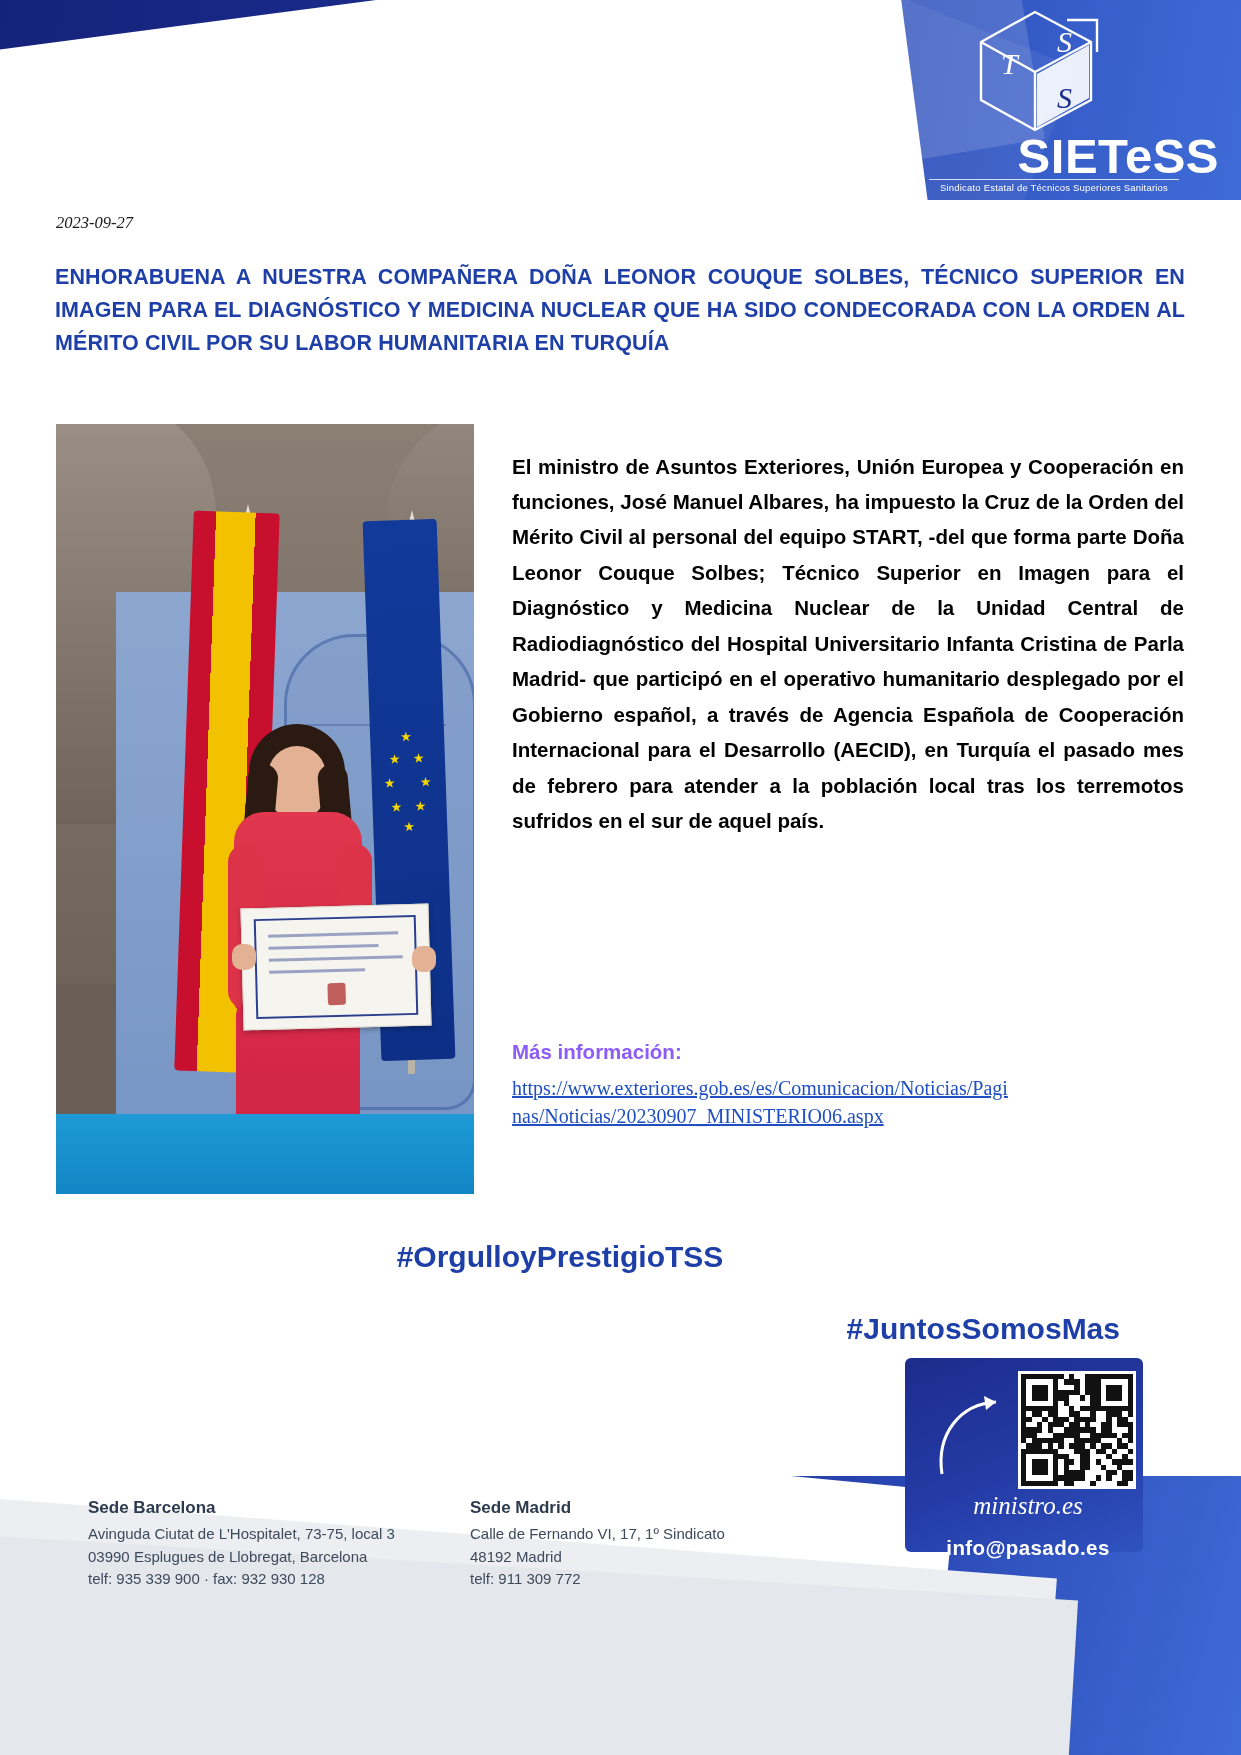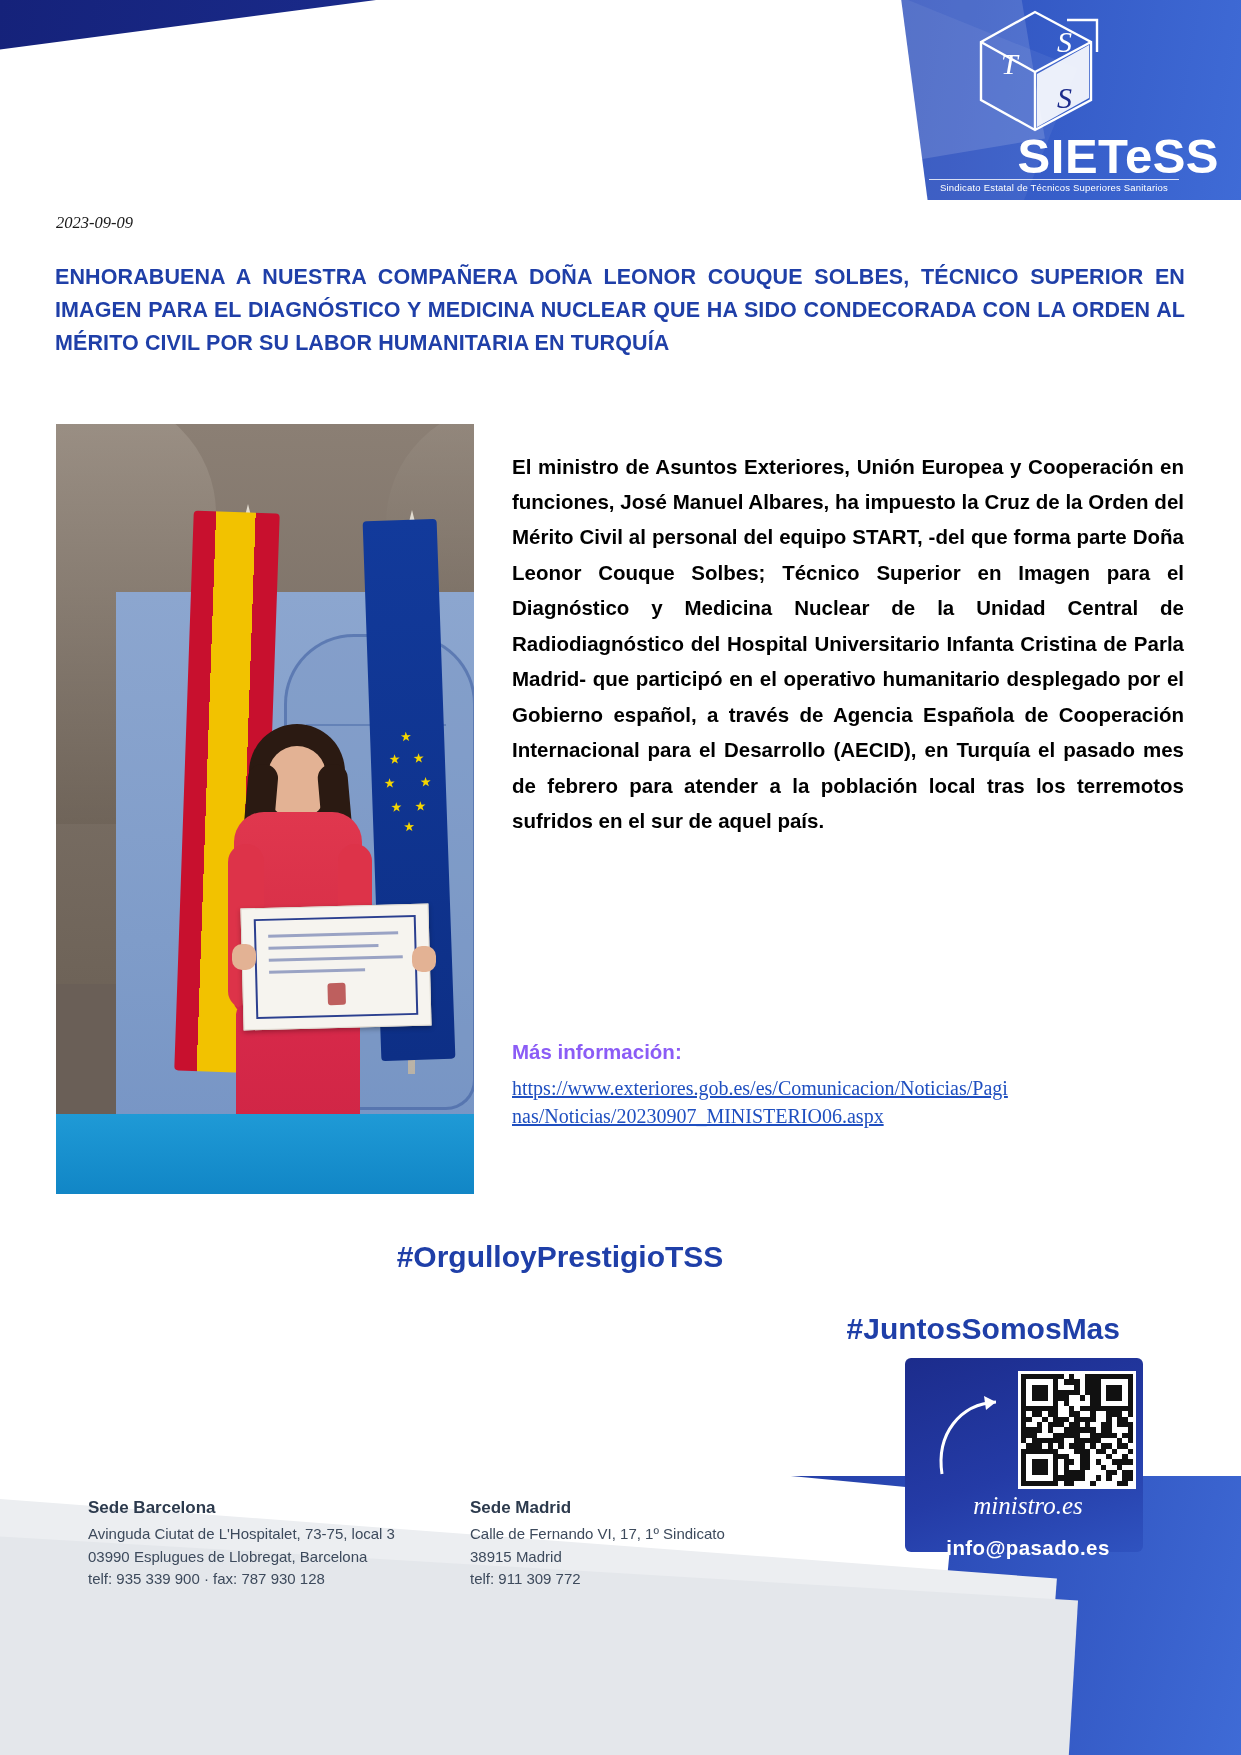--- a/index.html
+++ b/index.html
@@ -447,21 +447,21 @@
       <text x="86" y="100" fill="#1c2c8c" font-family="Liberation Serif, serif" font-size="30" font-style="italic">S</text>
     </svg>
     <div class="logo-word">SIETeSS</div>
     <div class="logo-sub-rule"></div>
     <div class="logo-sub">Sindicato Estatal de Técnicos Superiores Sanitarios</div>
   </div>
 </div>
 
 <div class="content">
 
-  <div class="date">2023-09-09</div>
+  <div class="date">2023-09-27</div>
 
   <h1 class="headline">ENHORABUENA A NUESTRA COMPAÑERA DOÑA LEONOR COUQUE SOLBES, TÉCNICO SUPERIOR EN IMAGEN PARA EL DIAGNÓSTICO Y MEDICINA NUCLEAR QUE HA SIDO CONDECORADA CON LA ORDEN AL MÉRITO CIVIL POR SU LABOR HUMANITARIA EN TURQUÍA</h1>
 
   <div class="photo-frame" title="Doña Leonor Couque Solbes">
     <div class="ph-wall"></div>
     <div class="ph-arch"></div>
     <div class="ph-arch2"></div>
     <div class="ph-backdrop"></div>
     <div class="ph-crest"></div>
     <div class="ph-crest-line"></div>
@@ -520,27 +520,27 @@
   <div class="footer-band"></div>
   <div class="footer-white"></div>
   <div class="footer-grey"></div>
   <div class="footer-grey2"></div>
 </div>
 
 <div class="sede sede-bcn">
   <span class="t">Sede Barcelona</span>
   <span>Avinguda Ciutat de L'Hospitalet, 73-75, local 3</span><br>
   <span>03990 Esplugues de Llobregat, Barcelona</span><br>
-  <span>telf: 935 339 900 · fax: 787 930 128</span>
+  <span>telf: 935 339 900 · fax: 932 930 128</span>
 </div>
 
 <div class="sede sede-mad">
   <span class="t">Sede Madrid</span>
   <span>Calle de Fernando VI, 17, 1º Sindicato</span><br>
-  <span>38915 Madrid</span><br>
+  <span>48192 Madrid</span><br>
   <span>telf: 911 309 772</span>
 </div>
 
 <div class="qr-card"></div>
 <svg class="qr-arrow" viewBox="0 0 70 86">
   <path d="M8 82 C2 42 26 12 62 10" fill="none" stroke="#ffffff" stroke-width="3"></path>
   <path d="M62 10 L50 4 L52 18 Z" fill="#ffffff"></path>
 </svg>
 <div class="qr-box">
   <div class="qr-grid" id="qrgrid">

